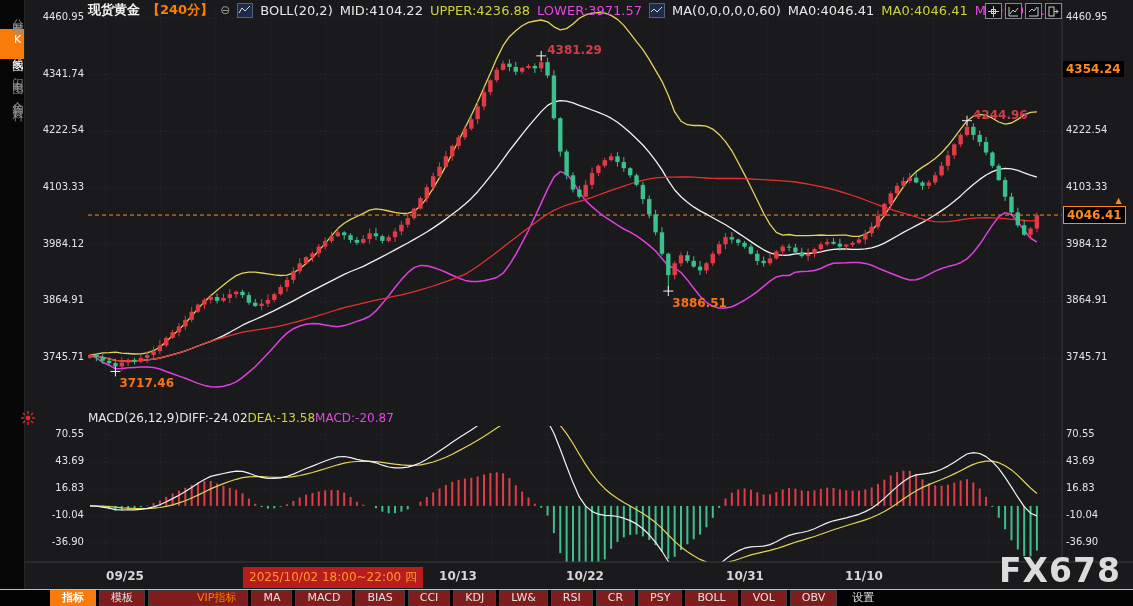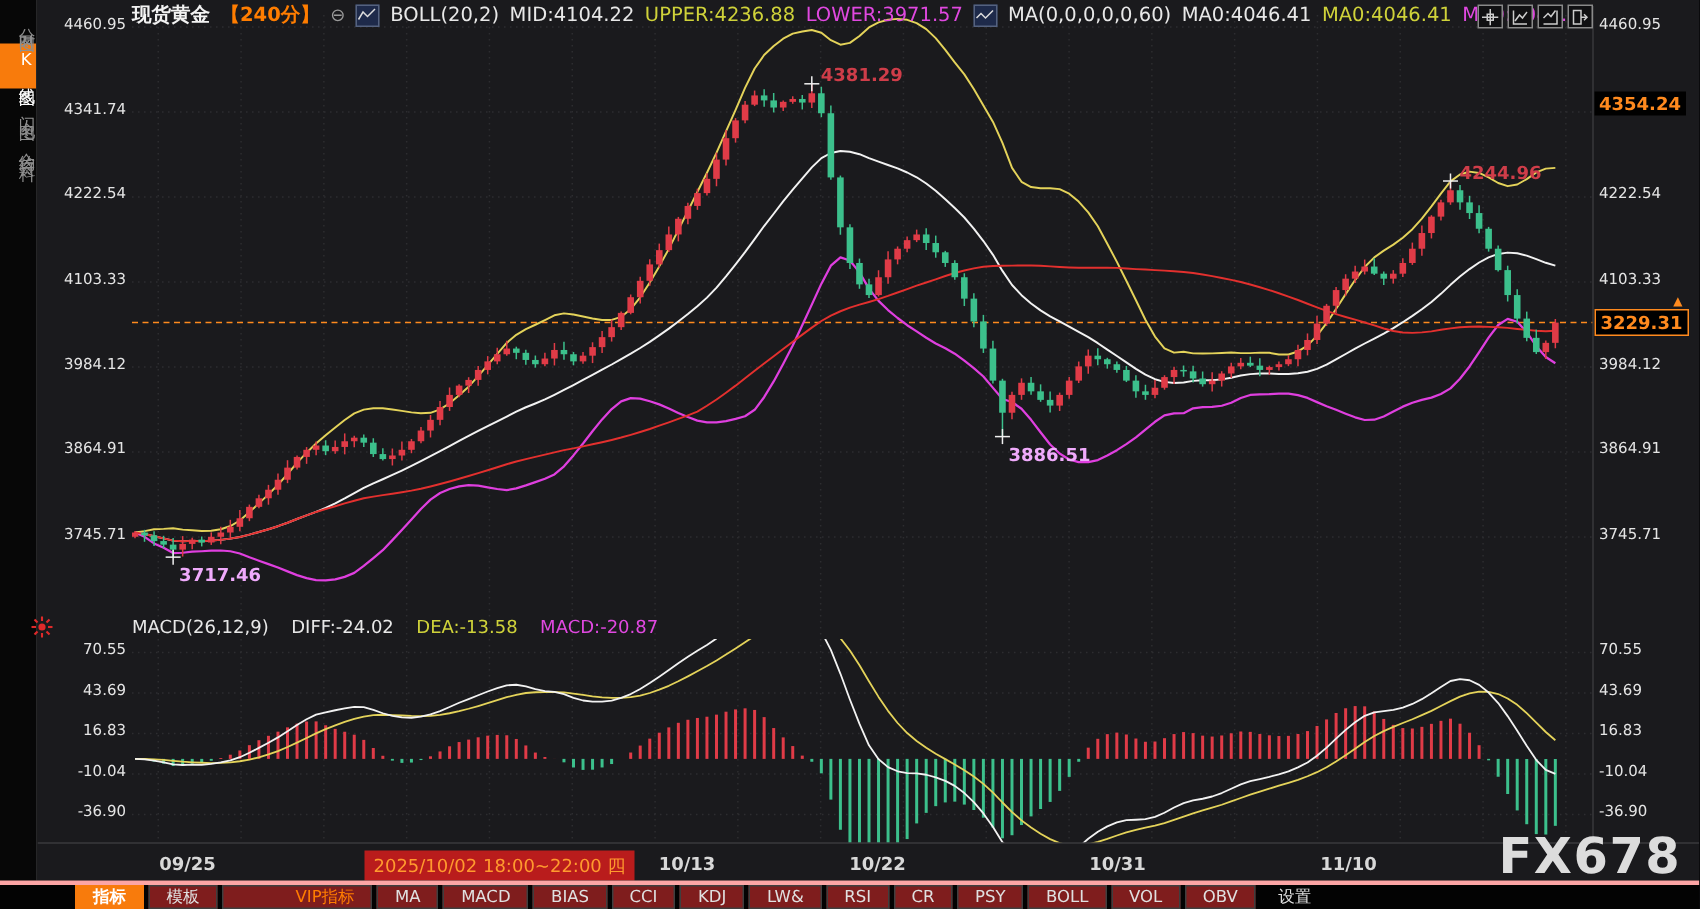--- a/index.html
+++ b/index.html
@@ -20,38 +20,38 @@
   .c-white{color:#e8e8e8;} .c-yellow{color:#cfd23a;} .c-magenta{color:#e048e0;}
   .ind-icon{display:inline-block;width:14px;height:13px;background:#1e2a4a;border:1px solid #55627f;}
   
   #tr-icons{right:71px;top:3px;display:flex;gap:3px;}
   .tr-btn{width:15px;height:14px;border:1px solid #8a8a8a;background:#101012;display:flex;align-items:center;justify-content:center;cursor:pointer;}
   
   .yl{position:absolute;font-size:10px;color:#e4e4e4;width:60px;}
   .yl.left{left:24px;text-align:right;}
   .yl.right{left:1066px;text-align:left;}
   
-  #macd-header{left:88px;top:411px;font-size:12px;white-space:nowrap;display:flex;gap:15px;}
+  #macd-header{left:88px;top:411px;font-size:12px;white-space:nowrap;display:flex;gap:0;}
   
   .ann{position:absolute;font-size:12px;font-weight:bold;z-index:3;}
-  .ann.high{color:#cf3d49;} .ann.low{color:#f0abfc;}
+  .ann.high{color:#cf3d49;} .ann.low{color:#f97316;}
   
   .badge{position:absolute;left:1063px;background:#000;color:#ff8a1e;font-size:12px;font-weight:bold;
          padding:1px 3px;z-index:4;}
   #badge-current{border:1px solid #ff8a1e;}
   #badge-current .badge-arrow{position:absolute;right:3px;top:-11px;font-size:8px;color:#ff8a1e;}
   
   #interval-label{left:28px;top:602px;color:#ff7d00;font-size:12px;font-weight:bold;}
   #interval-label .tri{font-size:9px;}
   .xl{position:absolute;top:569px;transform:translateX(-50%);font-size:12px;font-weight:bold;color:#d8d8d8;}
   #tooltip{left:243px;top:567px;background:#b91c1c;color:#ff9a2e;font-size:12px;padding:2px 6px;white-space:nowrap;z-index:5;}
   
   #watermark{left:999px;top:551px;font-size:33px;font-weight:bold;color:#dcdcdc;letter-spacing:1px;z-index:4;}
   
-  #toolbar{left:0;bottom:0;width:1133px;height:16px;background:#030303;border-top:3px solid #fca5a5;
+  #toolbar{left:0;bottom:0;width:1133px;height:16px;background:#030303;border-top:1px solid #fca5a5;
            display:flex;align-items:flex-end;z-index:6;position:absolute;}
   #toolbar .tbwrap{margin-left:50px;display:flex;gap:3px;}
   .tb-btn{font-size:11px;line-height:12px;color:#e0e0e0;background:#7f1d1d;border:1px solid #3f3f3f;
           padding:1px 11px;cursor:pointer;white-space:nowrap;}
   .tb-btn.active{background:#f87b0c;border-color:#f87b0c;color:#fff;font-weight:bold;}
   .tb-btn.vip{color:#ff7d00;padding-left:48px;}
   .tb-btn.plain{border-color:transparent;background:transparent;}
   #burst{left:20px;top:410px;z-index:3;}
 </style>
 </head>
@@ -669,40 +669,40 @@
 
   <div id="macd-header" class="ov">
     <span class="c-white">MACD(26,12,9)</span>
     <span class="c-white">DIFF:-24.02</span>
     <span class="c-yellow">DEA:-13.58</span>
     <span class="c-magenta">MACD:-20.87</span>
   </div>
 
   <div id="badge-upper" class="badge" style="top: 60.7257px;">4354.24</div>
   <div id="badge-current" class="badge" style="top: 206.056px;">
-    <span>3229.31</span>
+    <span>4046.41</span>
     <span class="badge-arrow">▲</span>
   </div>
 
   <div id="annotations">
       <div class="ann low" style="left: 119.42px; top: 376.425px;">3717.46</div>
       <div class="ann high" style="left: 547.205px; top: 42.8672px;">4381.29</div>
       <div class="ann low" style="left: 672.305px; top: 296.066px;">3886.51</div>
       <div class="ann high" style="left: 972.99px; top: 107.673px;">4244.96</div>
     </div>
 
   <div id="interval-label" class="ov">
     <span>240分</span> <span class="tri">▲</span>
   </div>
   <div id="x-labels">
       <div class="xl" style="left: 125px;">09/25</div>
       <div class="xl" style="left: 458px;">10/13</div>
       <div class="xl" style="left: 585px;">10/22</div>
       <div class="xl" style="left: 745px;">10/31</div>
-      <div class="xl" style="left: 899px;">11/10</div>
+      <div class="xl" style="left: 864px;">11/10</div>
     </div>
   <div id="tooltip" class="ov">2025/10/02 18:00~22:00 四</div>
 
   <div id="watermark" class="ov">FX678</div>
 
   <div id="toolbar">
       <div class="tbwrap" id="tbwrap">
         <div class="tb-btn active">指标</div>
         <div class="tb-btn">模板</div>
         <div class="tb-btn vip">VIP指标</div>

